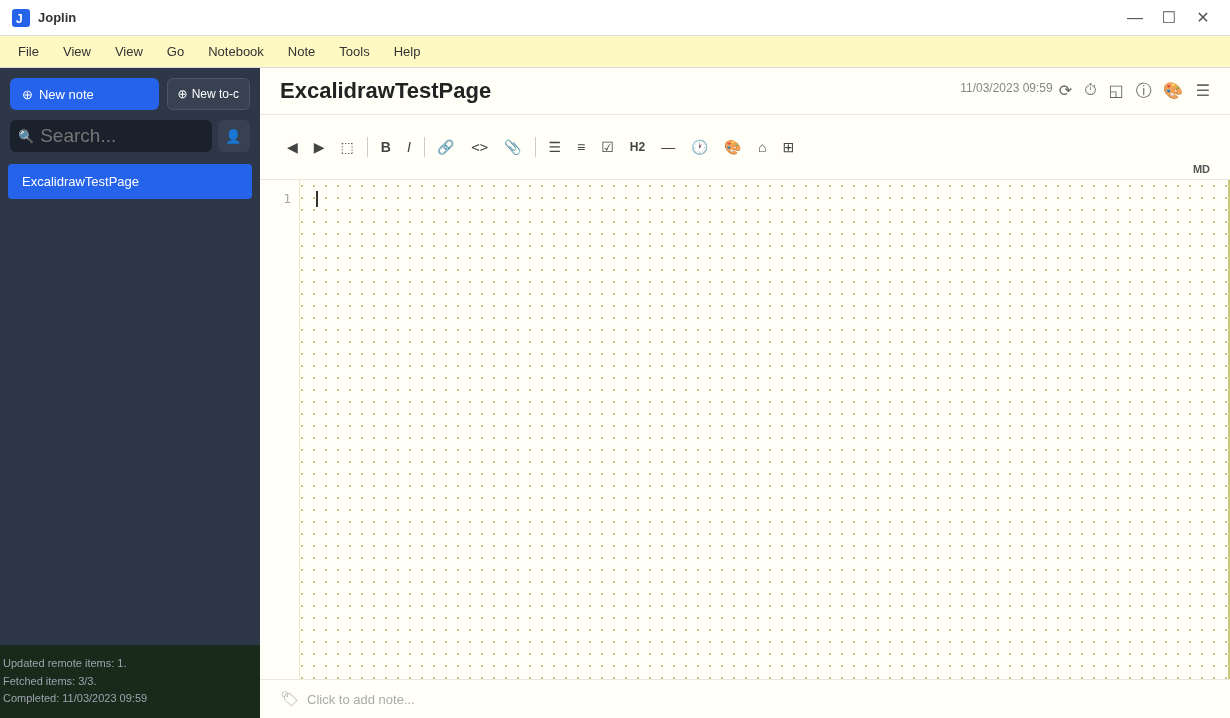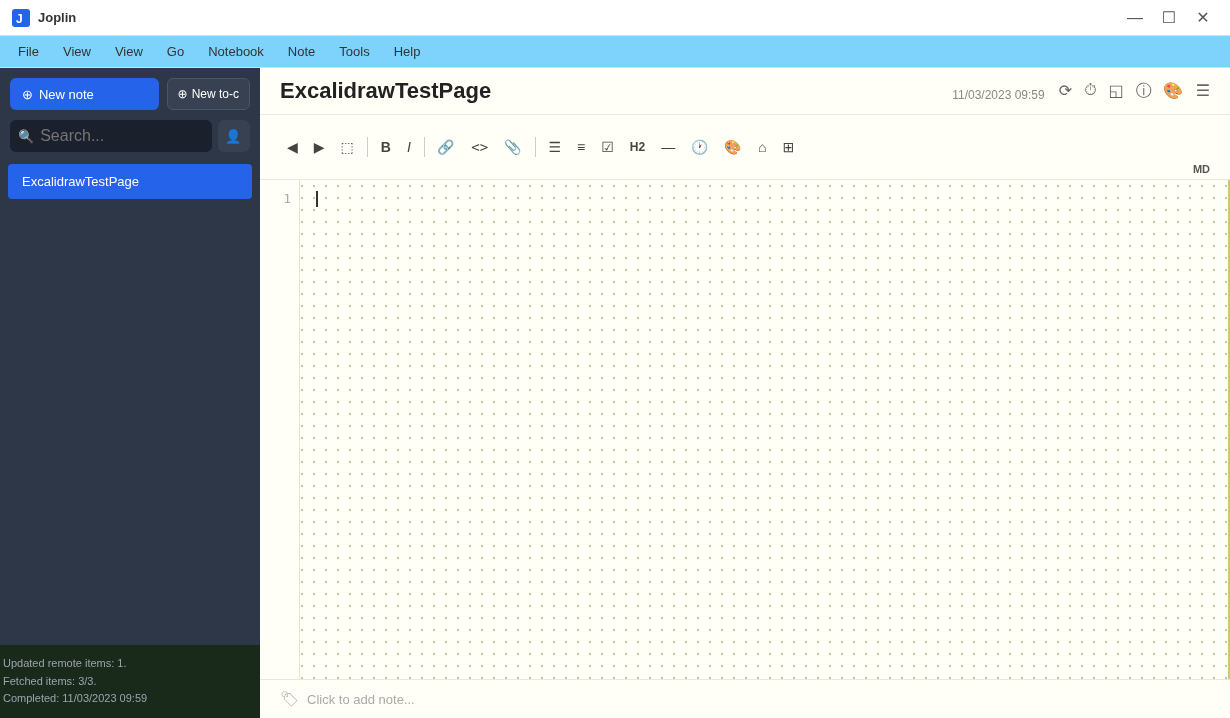--- a/index.html
+++ b/index.html
@@ -12,21 +12,21 @@
       border-bottom: 1px solid #ddd;
     }
     .title-bar-left { display: flex; align-items: center; gap: 8px; }
     .title-bar-logo { width: 18px; height: 18px; }
     .title-bar-title { font-size: 13px; color: #333; font-weight: bold; }
     .title-bar-controls { display: flex; gap: 4px; }
     .title-bar-btn { width: 30px; height: 30px; border: none; background: transparent; cursor: pointer; font-size: 16px; color: #555; display: flex; align-items: center; justify-content: center; }
 
     
     .menu-bar {
-      display: flex; align-items: center; background: #7dd3fc; height: 32px;
+      display: flex; align-items: center; background: #fef9c3; height: 32px;
       padding: 0 8px; border-bottom: 1px solid #ddd; gap: 4px;
     }
     .menu-item { padding: 4px 10px; font-size: 13px; color: #333; cursor: pointer; border-radius: 3px; }
 
     
     .main-layout { display: flex; height: calc(718px - 36px - 32px); }
 
     
     .sidebar {
       width: 260px; background: #2d3748; display: flex; flex-direction: column;
@@ -41,21 +41,21 @@
       background: #374151; color: white; border: 1px solid #4b5563; border-radius: 6px;
       padding: 8px 10px; font-size: 12px; cursor: pointer; display: flex; align-items: center; gap: 4px;
       white-space: nowrap;
     }
     .sidebar-search { padding: 0 10px 8px; display: flex; gap: 6px; }
     .search-input-wrap {
       flex: 1; background: #1a202c; border-radius: 6px; display: flex; align-items: center;
       padding: 4px 8px; gap: 6px;
     }
     .search-input-wrap input {
-      background: transparent; border: none; outline: none; color: #3b82f6; font-size: 16px; width: 100%;
+      background: transparent; border: none; outline: none; color: #3b82f6; font-size: 19px; width: 100%;
     }
     .search-icon { color: #9ca3af; font-size: 13px; }
     .search-sort-btn {
       background: #374151; border: none; border-radius: 6px; color: #9ca3af;
       width: 32px; height: 32px; cursor: pointer; display: flex; align-items: center; justify-content: center;
     }
     .note-list { flex: 1; overflow-y: auto; }
     .note-item {
       padding: 10px 14px; cursor: pointer; border-radius: 4px; margin: 4px 8px;
     }
@@ -67,21 +67,21 @@
 
     
     .editor-area { flex: 1; display: flex; flex-direction: column; background: #fffff8; }
 
     
     .editor-header {
       display: flex; align-items: center; justify-content: space-between;
       padding: 10px 20px; border-bottom: 1px solid #e8e8e0; background: #fffff8;
     }
     .note-title { font-size: 22px; font-weight: 600; color: #222; }
-    .editor-meta { display: flex; align-items: flex-end; gap: 14px; color: #888; font-size: 12px; }
+    .editor-meta { display: flex; align-items: flex-start; gap: 6px; color: #888; font-size: 12px; }
     .meta-icons { display: flex; gap: 12px; }
     .meta-icon { color: #666; font-size: 16px; cursor: pointer; }
 
     
     .editor-toolbar {
       display: flex; align-items: center; padding: 4px 20px; border-bottom: 1px solid #e8e8e0;
       background: #fffff8; gap: 2px; flex-wrap: wrap;
     }
     .toolbar-btn {
       background: transparent; border: none; padding: 4px 7px; cursor: pointer;

